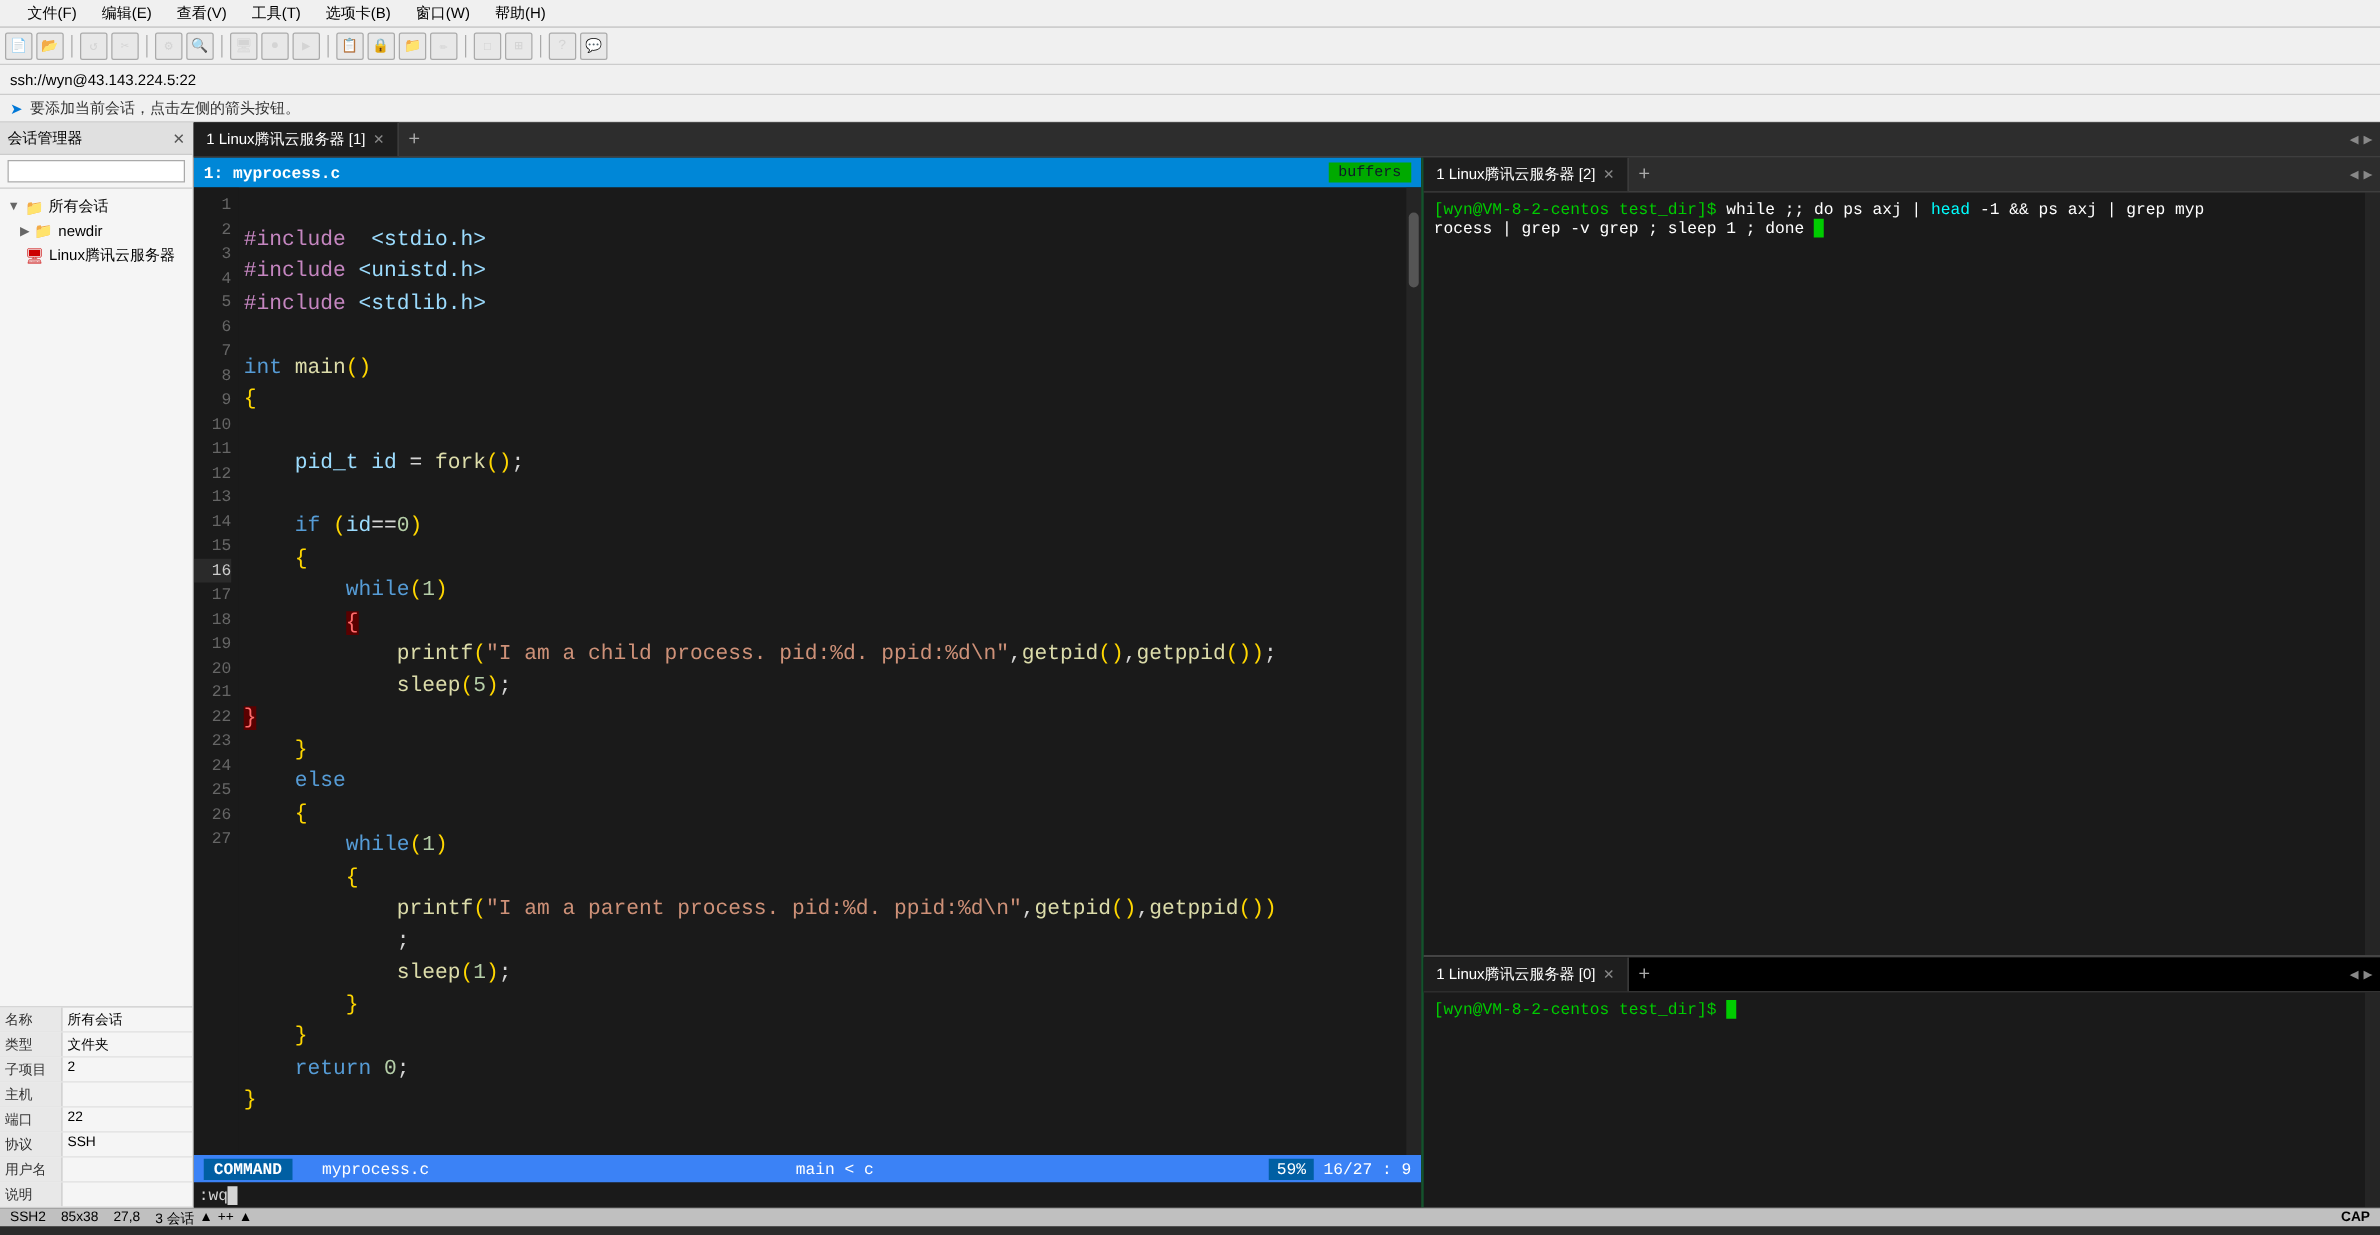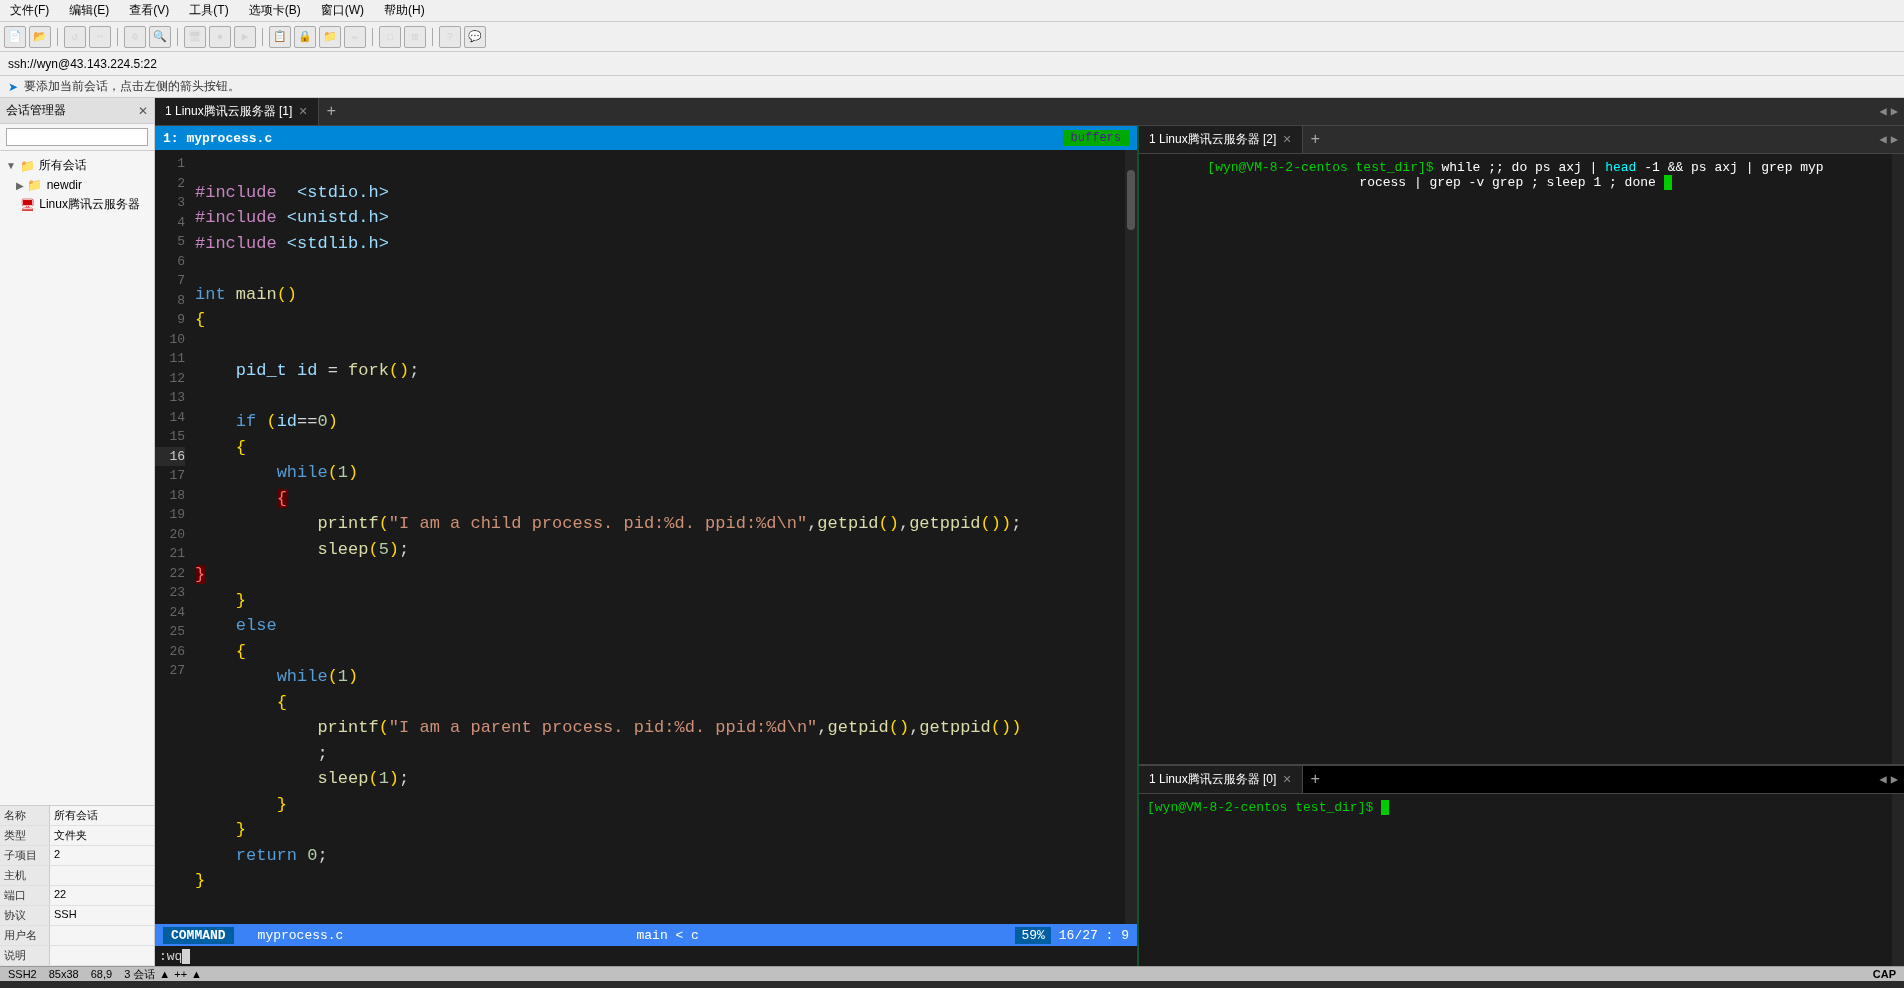--- a/index.html
+++ b/index.html
@@ -13,21 +13,21 @@
       font-size: 13px;
     }
 
     
     #menubar {
       background: #f0f0f0;
       color: #000;
       height: 22px;
       display: flex;
       align-items: center;
-      padding: 0 4px;
+      padding: 0 16px;
       font-family: 'Microsoft YaHei', Arial, sans-serif;
       font-size: 12px;
       border-bottom: 1px solid #ccc;
       gap: 8px;
     }
     #menubar span {
       padding: 2px 6px;
       cursor: pointer;
     }
 
@@ -223,21 +223,21 @@
       display: flex;
       align-items: center;
       padding: 0 8px;
       font-size: 13px;
       font-family: 'Courier New', monospace;
       justify-content: space-between;
     }
     .file-bar-filename { font-weight: bold; }
     .file-bar-buffers {
       background: #00aa00;
-      color: #4c1d95;
+      color: #0f172a;
       padding: 1px 8px;
       font-size: 12px;
     }
 
     
     #code-area {
       flex: 1;
       display: flex;
       background: #1a1a1a;
       overflow: hidden;
@@ -355,21 +355,20 @@
     #term1-content {
       flex: 1;
       background: #1a1a1a;
       padding: 6px 8px;
       font-size: 13px;
       font-family: 'Courier New', monospace;
       color: #d4d4d4;
       overflow: auto;
       display: flex;
       flex-direction: column;
-      align-items: center;
     }
 
     
     #term2 {
       height: 200px;
       display: flex;
       flex-direction: column;
     }
     #term2-tabs {
       background: #000000;
@@ -733,21 +732,21 @@
 </div>
 
 <div id="statusbar">
   <div class="status-section">
     <span>SSH2</span>
   </div>
   <div class="status-section">
     <span>85x38</span>
   </div>
   <div class="status-section">
-    <span>68,9</span>
+    <span>27,8</span>
   </div>
   <div class="status-section">
     <span>3 会话</span>
     <span>▲</span>
     <span>++</span>
     <span>▲</span>
   </div>
   <div class="status-right">
     <span class="status-cap">CAP</span>
   </div>

